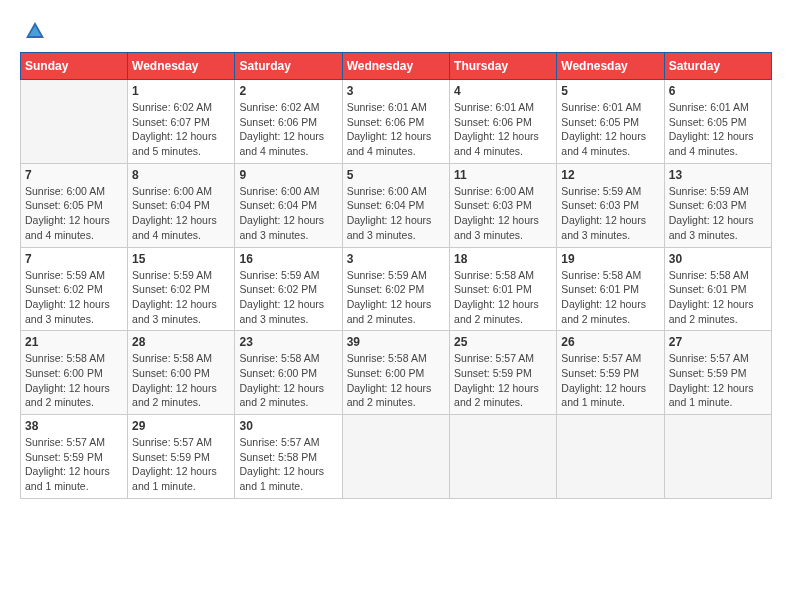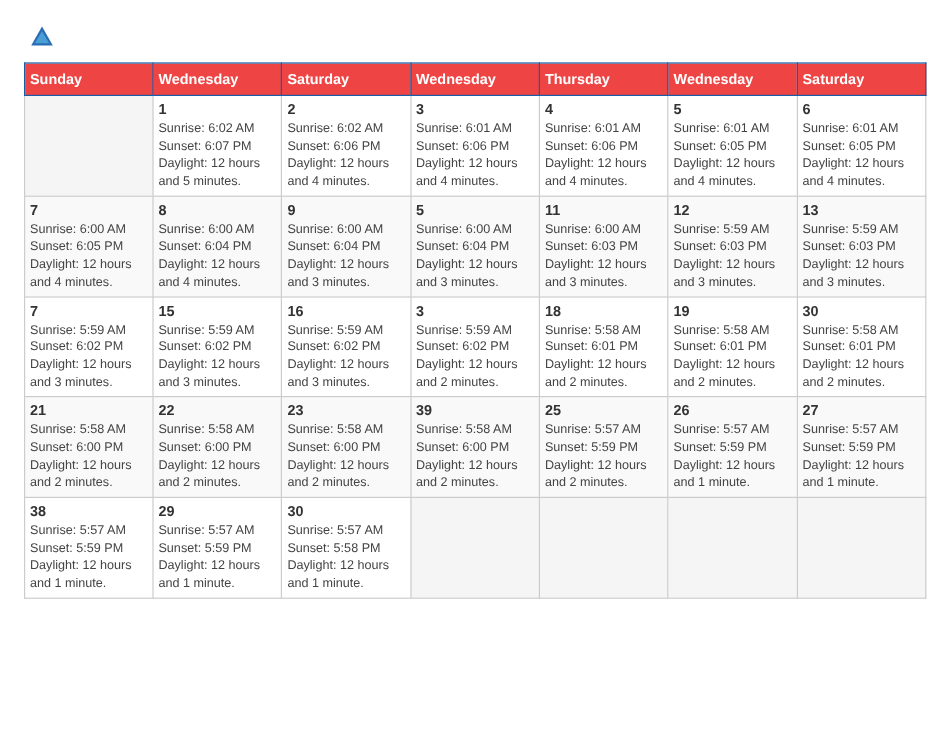--- a/index.html
+++ b/index.html
@@ -276,21 +276,21 @@
       </tr>
       <tr>
         <td>
           <span class="day-num">21</span>
           <div class="day-info" style="white-space: pre-line;">Sunrise: 5:58 AM
 Sunset: 6:00 PM
 Daylight: 12 hours
 and 2 minutes.</div>
         </td>
         <td>
-          <span class="day-num">22</span>
+          <span class="day-num">28</span>
           <div class="day-info" style="white-space: pre-line;">Sunrise: 5:58 AM
 Sunset: 6:00 PM
 Daylight: 12 hours
 and 2 minutes.</div>
         </td>
         <td>
           <span class="day-num">23</span>
           <div class="day-info" style="white-space: pre-line;">Sunrise: 5:58 AM
 Sunset: 6:00 PM
 Daylight: 12 hours

